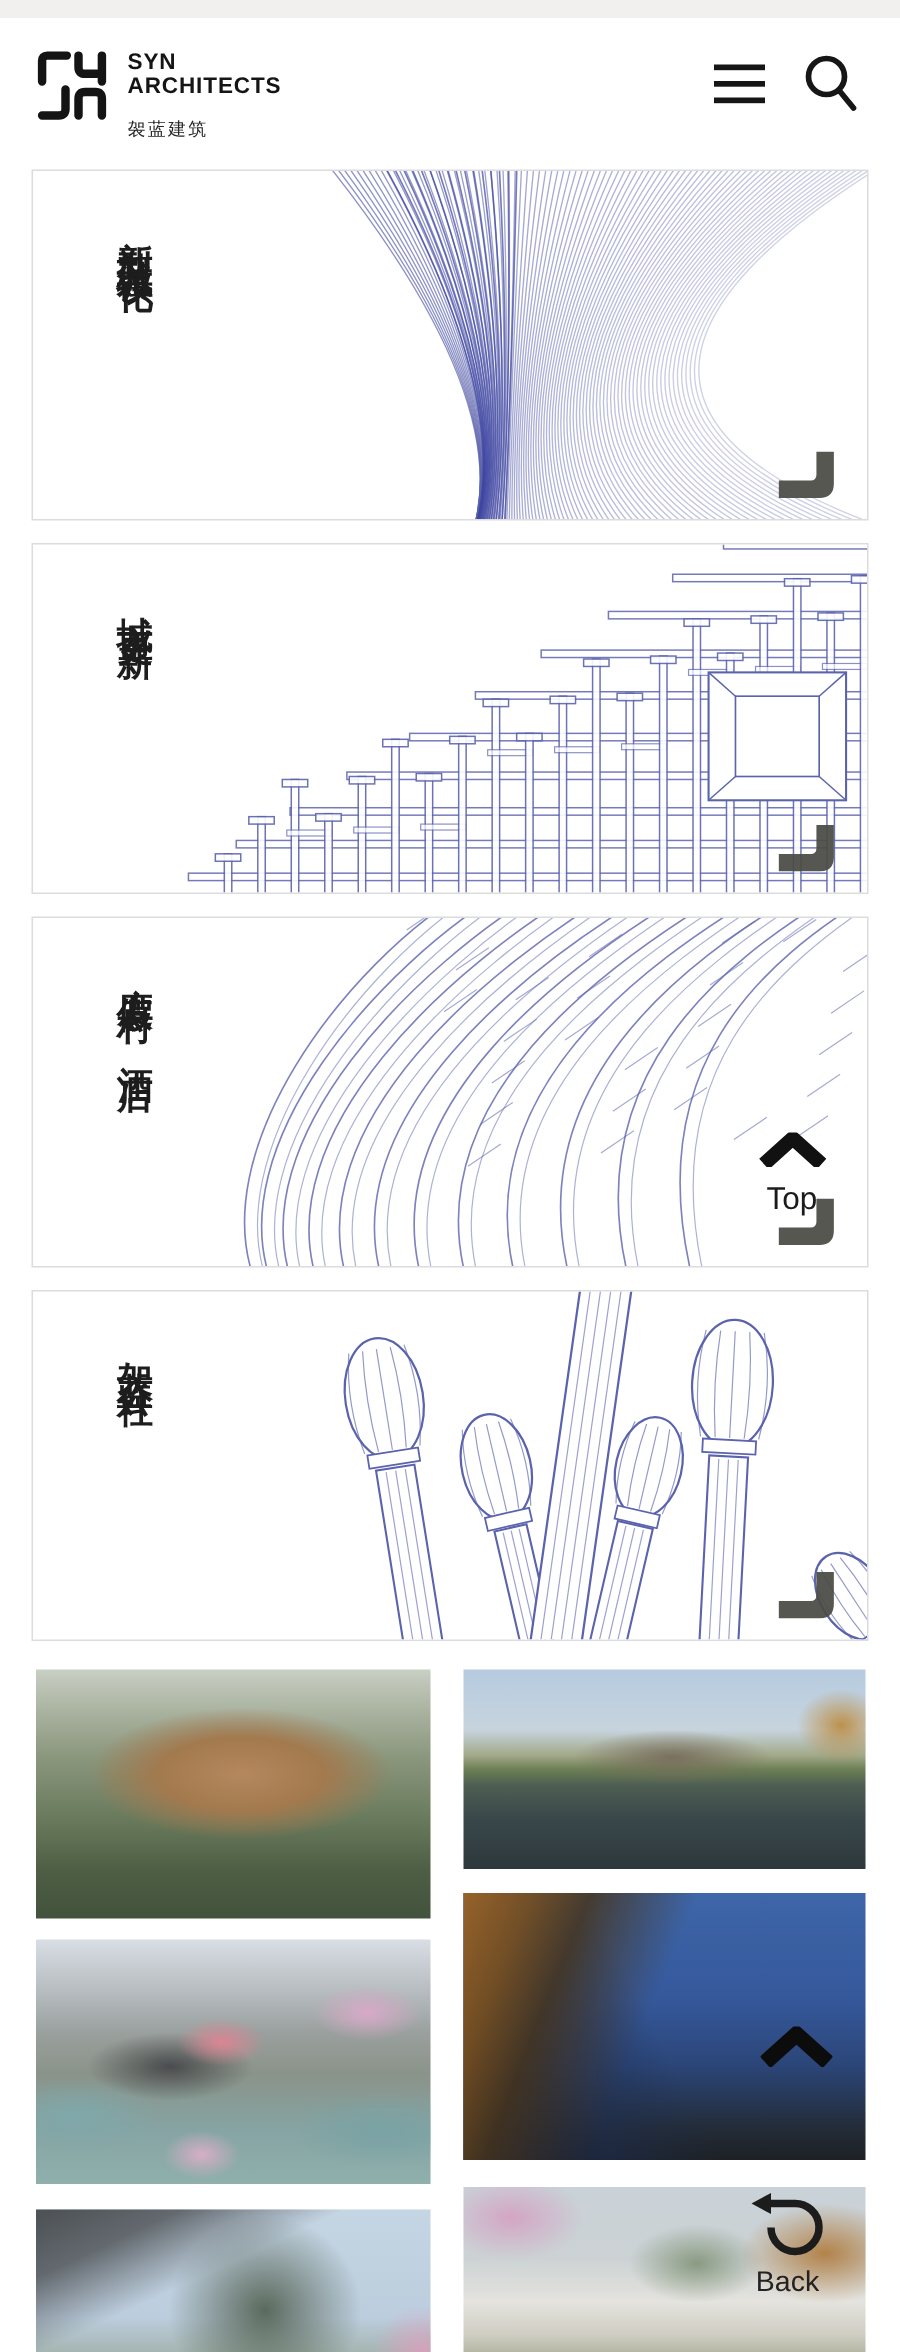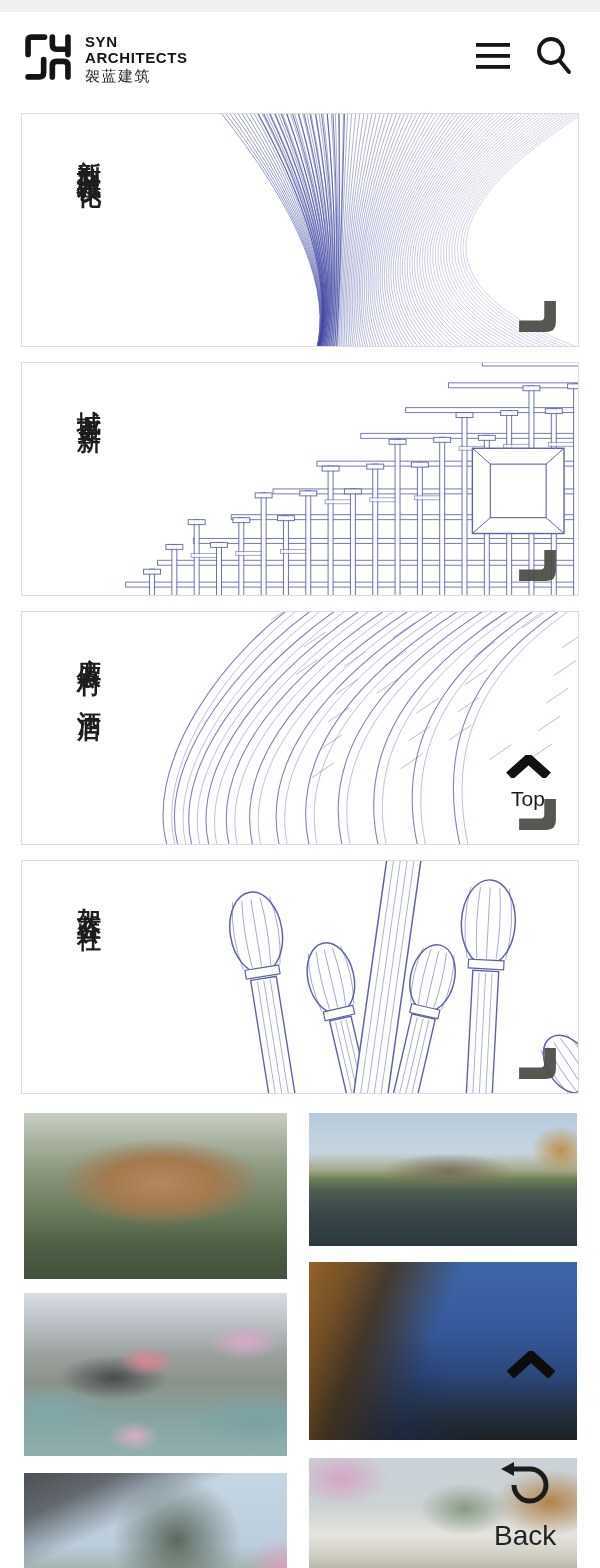--- a/index.html
+++ b/index.html
@@ -5,21 +5,21 @@
   html,body{margin:0;padding:0;background:#fff;}
   .page{position:relative;width:600px;height:1568px;background:#ffffff;overflow:hidden;
         font-family:"Liberation Sans",sans-serif;}
   .statusbar{position:absolute;top:0;left:0;width:600px;height:12px;background:#f1f0ee;}
 
   
   .brand{position:absolute;left:22px;top:26px;display:flex;align-items:flex-start;gap:11px;cursor:pointer;}
   .logomark{width:52px;height:52px;margin-top:5px;}
   .brand-text{padding-top:8px;}
   .b1,.b2{font-size:15px;font-weight:bold;color:#151515;letter-spacing:.6px;line-height:16px;}
-  .b3{font-size:15px;color:#262626;letter-spacing:1.5px;line-height:18px;margin-top:1px;}
+  .b3{font-size:12px;color:#262626;letter-spacing:1.5px;line-height:18px;margin-top:11px;}
   .header-actions{position:absolute;top:36px;right:28px;display:flex;gap:26px;align-items:center;}
   .iconbtn{background:none;border:0;padding:0;cursor:pointer;display:block;}
 
   
   .category-card{position:absolute;left:21px;width:556px;height:232px;background:#fff;
                  border:1px solid #dcdcdc;overflow:hidden;cursor:pointer;}
   .card-art{position:absolute;left:0;top:0;width:100%;height:100%;}
   .card-label{position:absolute;left:51px;top:28px;writing-mode:vertical-lr;text-orientation:upright;
               font-size:24px;font-weight:600;letter-spacing:6px;color:#1d1d1d;white-space:nowrap;}
   .corner-icon{position:absolute;right:22px;bottom:14px;width:37px;height:31px;}
@@ -61,21 +61,21 @@
       radial-gradient(26% 24% at 12% 12%, rgba(212,160,194,.9) 0%, rgba(212,160,194,0) 70%),
       radial-gradient(30% 28% at 90% 26%, rgba(176,122,58,.9) 0%, rgba(176,122,58,0) 70%),
       radial-gradient(24% 22% at 58% 30%, rgba(120,140,110,.8) 0%, rgba(120,140,110,0) 70%),
       linear-gradient(180deg,#c9d2d8 0%,#ccd2d4 28%,#e4e3de 45%,#cfcdc2 58%,#8a9272 76%,#57624c 90%,#47523f 100%);}
 
   
   .float-top{position:absolute;left:499px;top:755px;width:58px;text-align:center;z-index:30;}
   .float-top .flabel{display:block;font-size:21px;color:#1b1b1b;margin-top:5px;font-weight:500;text-align:center;}
   .float-chevron{position:absolute;left:507px;top:1351px;width:48px;height:27px;z-index:30;cursor:pointer;}
   .float-back{position:absolute;left:494px;top:1460px;width:62px;text-align:center;z-index:30;}
-  .float-back .flabel{display:block;font-size:28px;color:#222;margin-top:12px;font-weight:500;}
+  .float-back .flabel{display:block;font-size:19px;color:#222;margin-top:2px;font-weight:500;}
 </style>
 </head>
 <body>
 
 <div class="page">
   <div class="statusbar"></div>
 
   <div class="brand">
     <svg class="logomark" viewBox="0 0 60 60" fill="none" stroke="#141414" stroke-width="6.5" stroke-linecap="round" stroke-linejoin="round">
       <path d="M7,27 L7,11 Q7,7 11,7 L26,7"></path>

